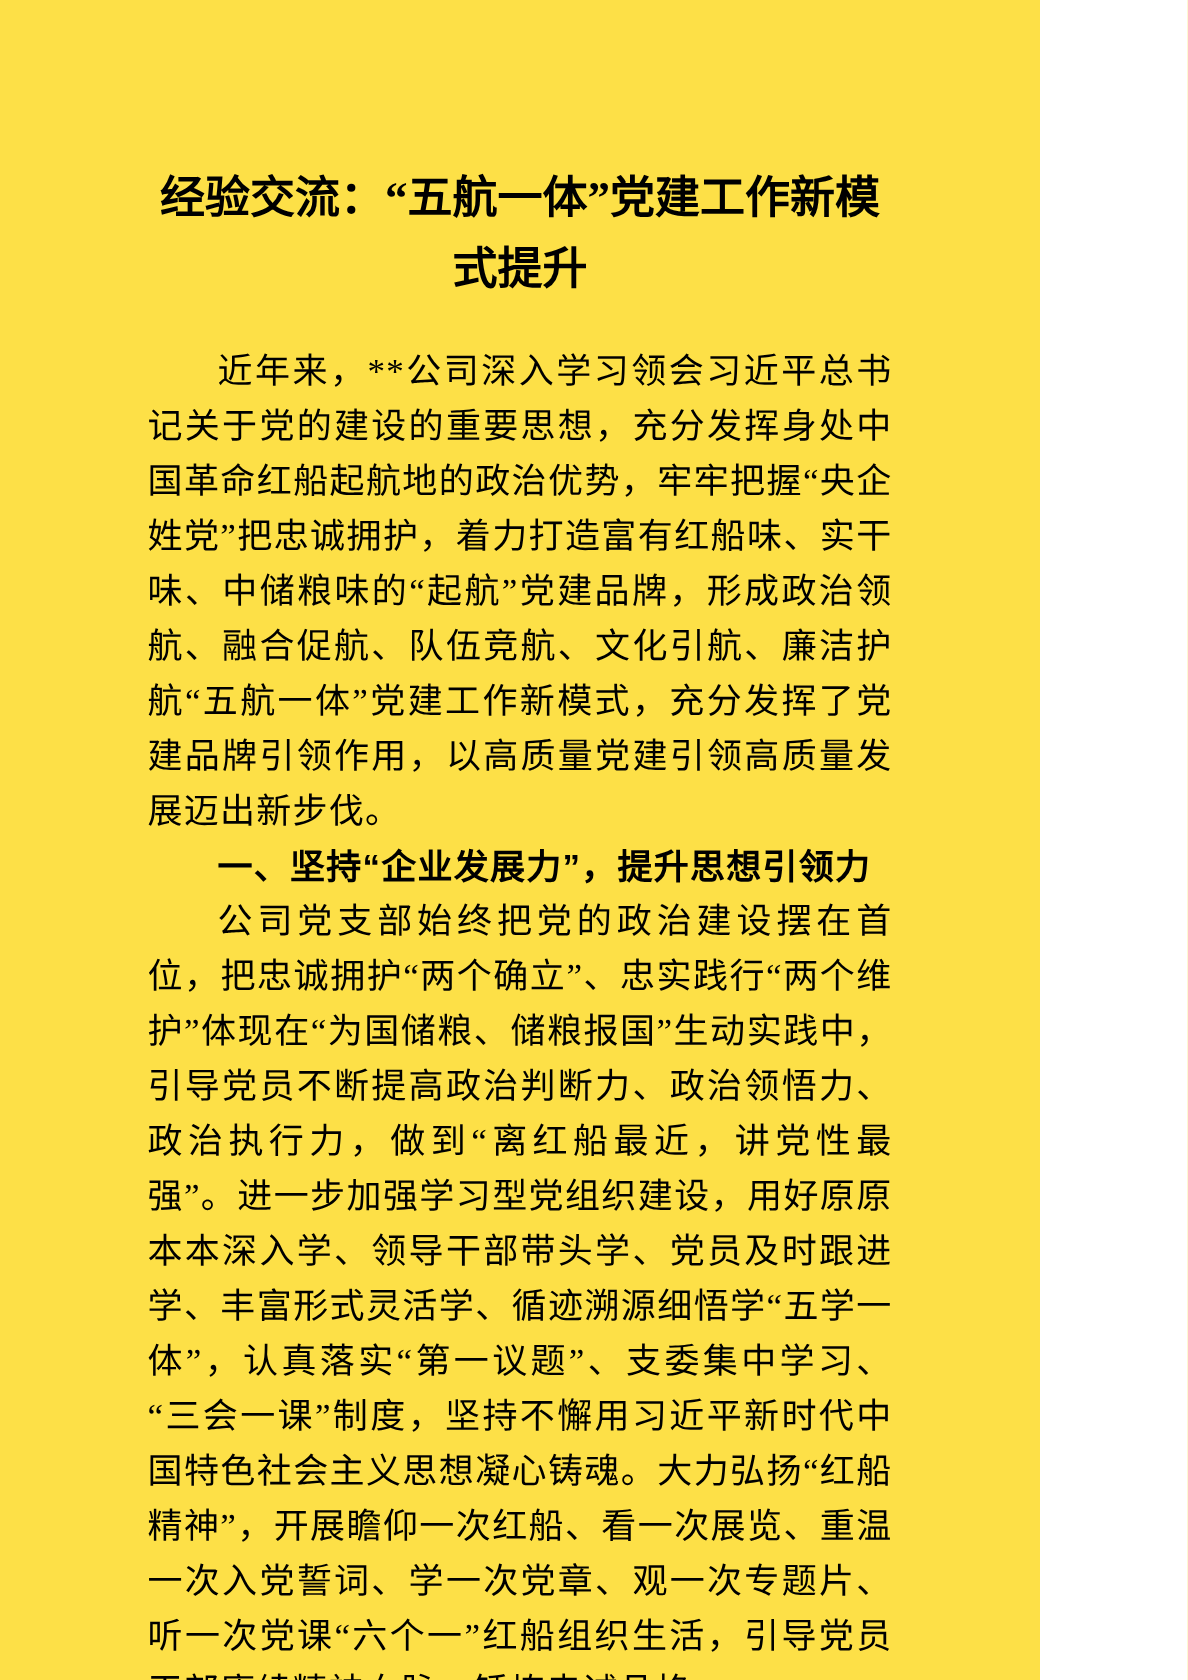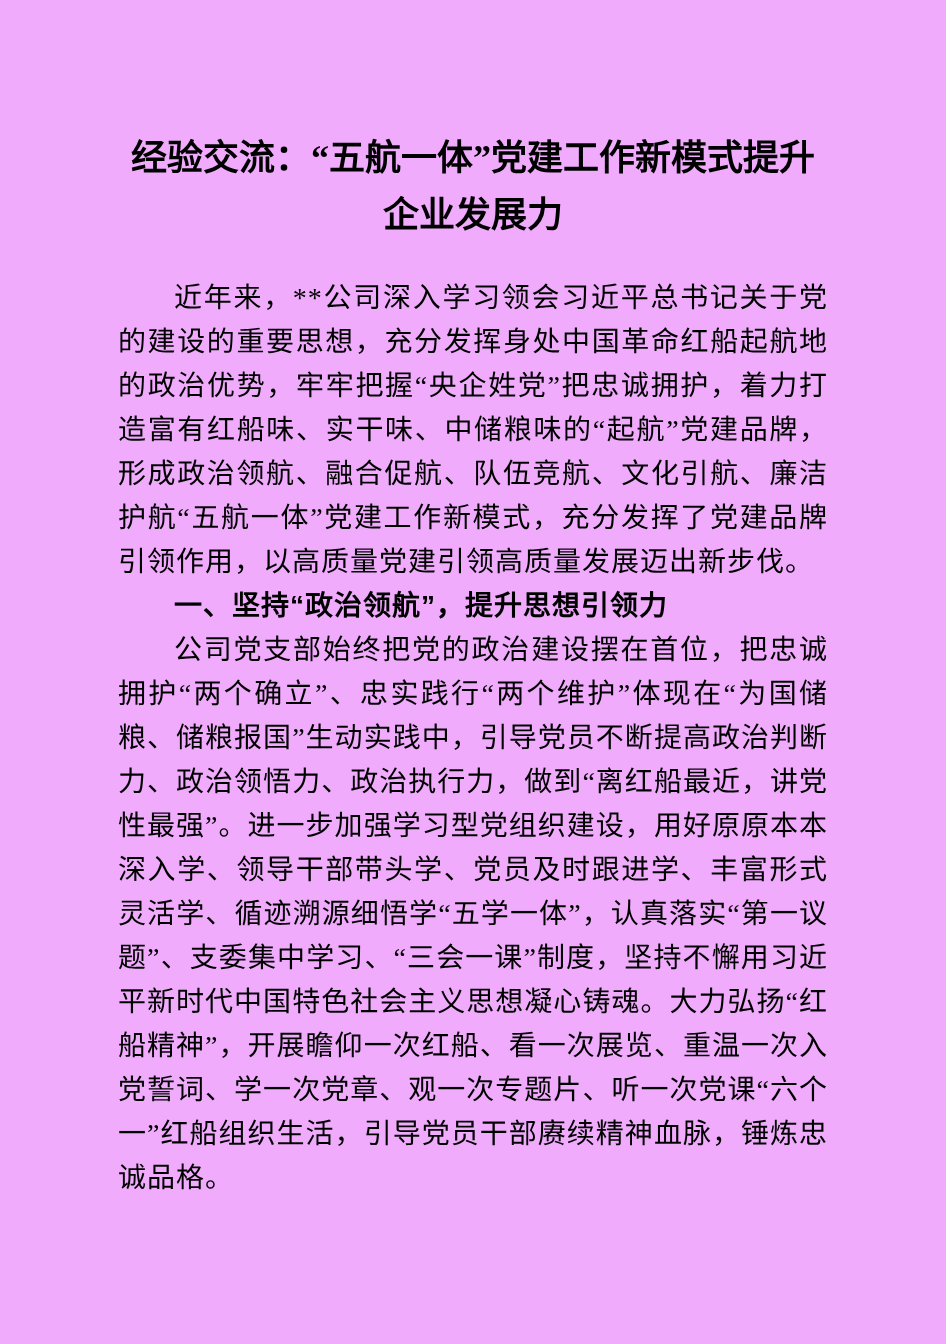--- a/index.html
+++ b/index.html
@@ -9,24 +9,24 @@
   }
   body {
     width: 950px;
     height: 1344px;
     overflow: hidden;
     color: #000000;
     font-family: "Liberation Serif", serif;
   }
   .page {
     box-sizing: border-box;
-    width: 946px;
+    width: 832px;
     height: 1344px;
     padding: 130px 118px 0 118px;
-    background: #f0abfc;
+    background: #fde047;
   }
   .title {
     margin: 0 0 32px 0;
     font-family: "Liberation Serif", "DejaVu Serif", serif;
     font-weight: bold;
     font-size: 36px;
     line-height: 57px;
     text-align: center;
     color: #000000;
   }
@@ -55,21 +55,20 @@
     color: #000000;
     letter-spacing: 1px;
   }
 </style>
 </head>
 <body>
 
 <div class="page">
   <h1 class="title">
     <span class="title-line">经验交流：“五航一体”党建工作新模式提升</span>
-    <span class="title-line">企业发展力</span>
   </h1>
 
   <p class="body-para">近年来，**公司深入学习领会习近平总书记关于党的建设的重要思想，充分发挥身处中国革命红船起航地的政治优势，牢牢把握“央企姓党”把忠诚拥护，着力打造富有红船味、实干味、中储粮味的“起航”党建品牌，形成政治领航、融合促航、队伍竞航、文化引航、廉洁护航“五航一体”党建工作新模式，充分发挥了党建品牌引领作用，以高质量党建引领高质量发展迈出新步伐。</p>
 
-  <h2 class="section-heading">一、坚持“政治领航”，提升思想引领力</h2>
+  <h2 class="section-heading">一、坚持“企业发展力”，提升思想引领力</h2>
 
   <p class="body-para">公司党支部始终把党的政治建设摆在首位，把忠诚拥护“两个确立”、忠实践行“两个维护”体现在“为国储粮、储粮报国”生动实践中，引导党员不断提高政治判断力、政治领悟力、政治执行力，做到“离红船最近，讲党性最强”。进一步加强学习型党组织建设，用好原原本本深入学、领导干部带头学、党员及时跟进学、丰富形式灵活学、循迹溯源细悟学“五学一体”，认真落实“第一议题”、支委集中学习、“三会一课”制度，坚持不懈用习近平新时代中国特色社会主义思想凝心铸魂。大力弘扬“红船精神”，开展瞻仰一次红船、看一次展览、重温一次入党誓词、学一次党章、观一次专题片、听一次党课“六个一”红船组织生活，引导党员干部赓续精神血脉，锤炼忠诚品格。</p>
 </div>
 
 </body></html>

